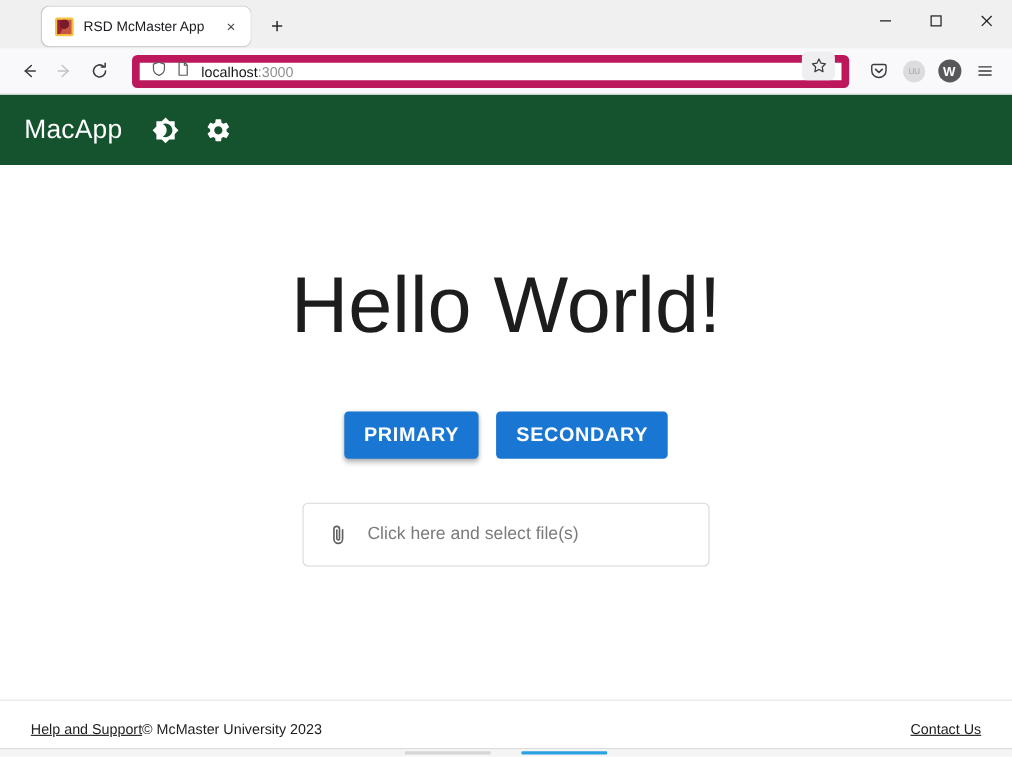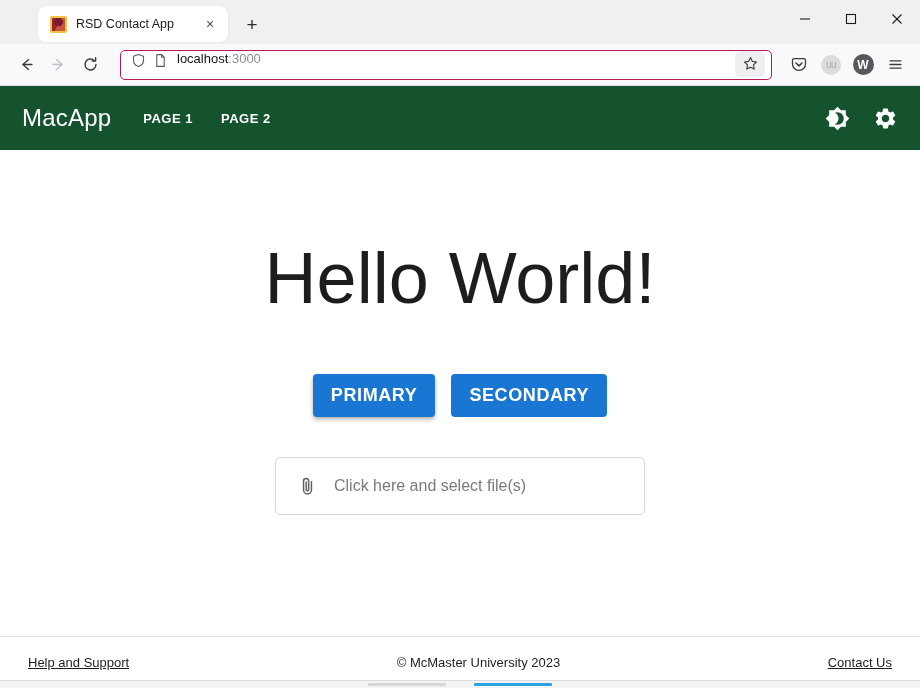--- a/index.html
+++ b/index.html
@@ -107,25 +107,25 @@
     display: flex; align-items: center; justify-content: center;
     border-radius: 5px;
     color: #3b3b3f;
     flex: 0 0 auto;
   }
   .navbtn.disabled { color: #c2c2c6; }
   .urlbar {
     flex: 1 1 auto;
     height: 30px;
     background: #ffffff;
-    border: 1px solid #be185d;
+    border: 7px solid #be185d;
     border-radius: 5px;
     margin: 0 8px 0 14px;
     display: flex;
-    align-items: flex-start;
+    align-items: flex-end;
     padding: 0 6px;
     box-sizing: border-box;
   }
   .url-ico {
     width: 22px; height: 20px;
     display: flex; align-items: center; justify-content: center;
     color: #5b5b60;
     flex: 0 0 auto;
   }
   .url-text {
@@ -272,21 +272,21 @@
     box-sizing: border-box;
   }
   .foot-link {
     font-size: 13px;
     color: #1d1d1d;
     text-decoration: underline;
     white-space: nowrap;
   }
   .foot-center {
     flex: 1 1 auto;
-    text-align: center;
+    text-align: left;
     font-size: 13px;
     color: #1d1d1d;
     white-space: nowrap;
   }
 
   
   .taskbar {
     position: absolute;
     left: 0; right: 0; bottom: 0;
     height: 7px;
@@ -301,21 +301,21 @@
   .tb-item.active { background: #2aa3e0; }
 </style>
 </head>
 <body>
 
 <div class="window">
 
   <div class="tabstrip">
     <div class="tab">
       <div class="favicon"></div>
-      <div class="tab-title">RSD Contact App</div>
+      <div class="tab-title">RSD McMaster App</div>
       <div class="tab-close">×</div>
     </div>
     <div class="newtab">+</div>
 
     <div class="wincontrols">
       <div class="wc">
         <svg width="12" height="12" viewBox="0 0 12 12">
             <line x1="1" y1="6" x2="11" y2="6" stroke="currentColor" stroke-width="1.1"></line>
           </svg>
       </div>
@@ -393,24 +393,20 @@
             <line x1="3" y1="12.2" x2="14" y2="12.2" stroke="currentColor" stroke-width="1.3" stroke-linecap="round"></line>
           </svg>
       </div>
     </div>
   </div>
 
   <div class="viewport">
 
     <div class="appbar">
       <div class="brand">MacApp</div>
-      <div class="navlinks">
-        <div class="navlink">PAGE 1</div>
-        <div class="navlink">PAGE 2</div>
-      </div>
       <div class="appbar-actions">
         <div class="appbar-ico">
           <svg width="25" height="25" viewBox="0 0 24 24" fill="currentColor">
               <path d="M20 8.69V4h-4.69L12 .69 8.69 4H4v4.69L.69 12 4 15.31V20h4.69L12 23.31 15.31 20H20v-4.69L23.31 12 20 8.69zM12 18c-.89 0-1.74-.2-2.5-.55C11.56 16.5 13 14.42 13 12s-1.44-4.5-3.5-5.45C10.26 6.2 11.11 6 12 6c3.31 0 6 2.69 6 6s-2.69 6-6 6z"></path>
             </svg>
         </div>
         <div class="appbar-ico">
           <svg width="25" height="25" viewBox="0 0 24 24" fill="currentColor">
               <path d="M19.14 12.94c.04-.3.06-.61.06-.94 0-.32-.02-.64-.07-.94l2.03-1.58a.49.49 0 0 0 .12-.61l-1.92-3.32a.488.488 0 0 0-.59-.22l-2.39.96c-.5-.38-1.03-.7-1.62-.94l-.36-2.54a.484.484 0 0 0-.48-.41h-3.84c-.24 0-.43.17-.47.41l-.36 2.54c-.59.24-1.13.57-1.62.94l-2.39-.96c-.22-.08-.47 0-.59.22L2.74 8.87c-.12.21-.08.47.12.61l2.03 1.58c-.05.3-.09.63-.09.94s.02.64.07.94l-2.03 1.58a.49.49 0 0 0-.12.61l1.92 3.32c.12.22.37.29.59.22l2.39-.96c.5.38 1.03.7 1.62.94l.36 2.54c.05.24.24.41.48.41h3.84c.24 0 .44-.17.47-.41l.36-2.54c.59-.24 1.13-.56 1.62-.94l2.39.96c.22.08.47 0 .59-.22l1.92-3.32c.12-.22.07-.47-.12-.61l-2.01-1.58zM12 15.6c-1.98 0-3.6-1.62-3.6-3.6s1.62-3.6 3.6-3.6 3.6 1.62 3.6 3.6-1.62 3.6-3.6 3.6z"></path>
             </svg>

